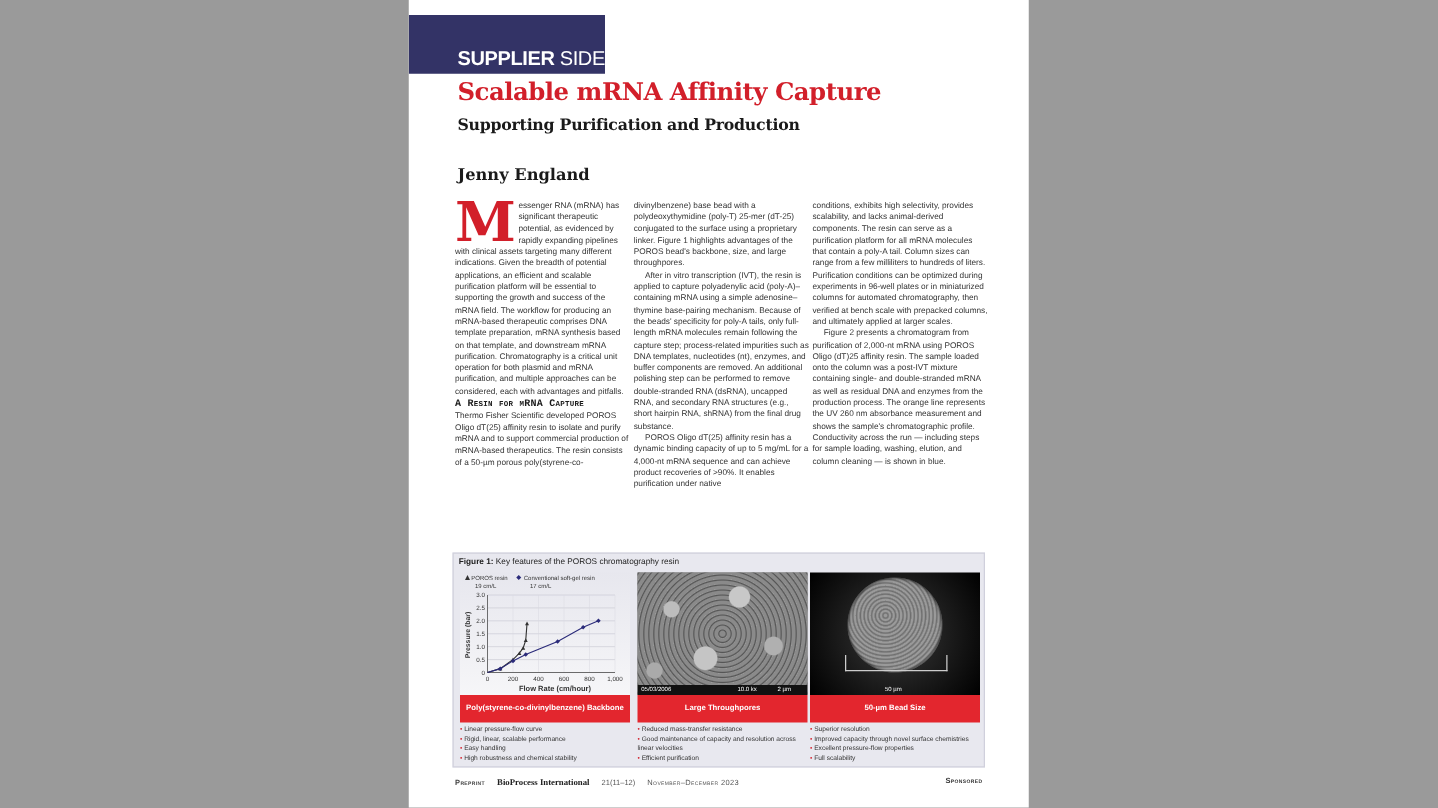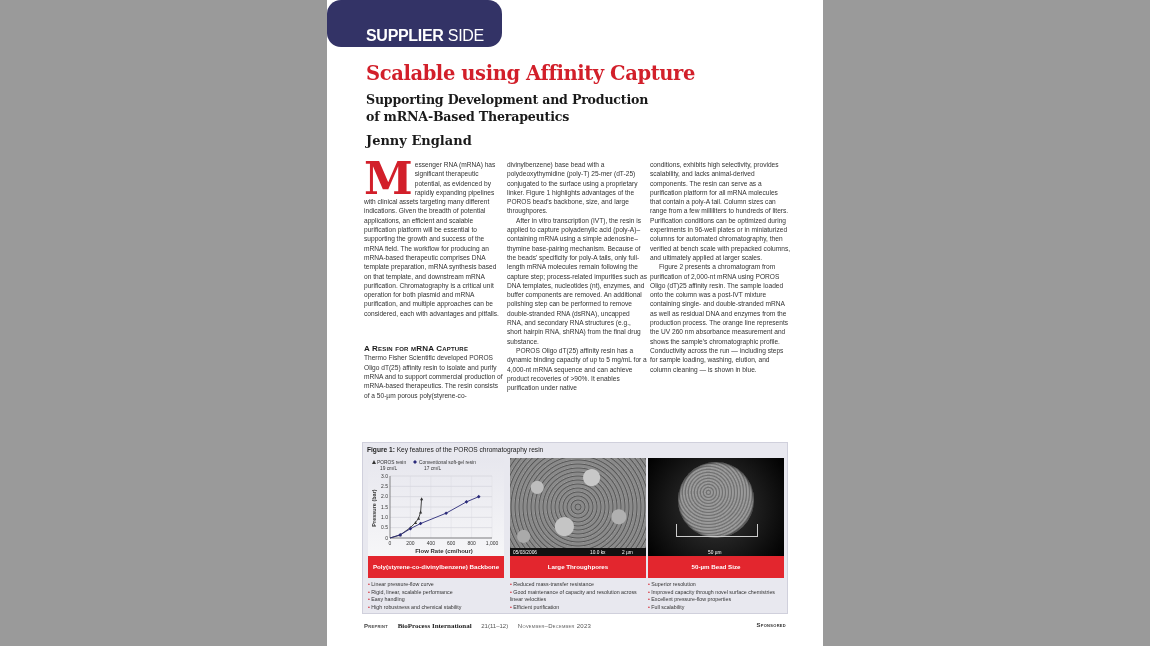--- a/index.html
+++ b/index.html
@@ -7,23 +7,22 @@
       width: 1150px; height: 646px; overflow: hidden;
       background: #9a9a9a;
       font-family: "Liberation Sans", sans-serif;
       position: relative;
     }
     .page {
       position: absolute; left: 327px; top: 0; width: 496px; height: 646px;
       background: #ffffff; overflow: hidden;
     }
     .banner {
-      position: absolute; left: 0; top: 0; width: 175px; height: 47px;
+      position: absolute; left: 0; top: 12px; width: 157px; height: 47px;
       background: #333366;
-      border-radius: 14px;
     }
     .banner-text {
       position: absolute; left: 39px; top: 27px;
       color: #ffffff; font-family: "Liberation Sans", sans-serif;
       font-size: 16px; letter-spacing: -0.3px; white-space: nowrap;
     }
     .banner-text b { font-weight: 700; }
     .banner-text span.light { font-weight: 400; }
     .title {
       position: absolute; left: 39px; top: 62px;
@@ -49,22 +48,22 @@
     .col p.indent { text-indent: 9px; }
     .col1 { left: 37px; }
     .col2 { left: 180px; }
     .col3 { left: 323px; }
     .dropcap {
       float: left; font-family: "DejaVu Serif", serif; font-weight: 700;
       color: #d21f2a; font-size: 44px; line-height: 38px; margin: 0 2px 0 0;
       height: 37px;
     }
     .section-head {
-      font-family: Liberation Sans, sans-serif; font-weight: 700; color: #1a1a1a;
-      font-size: 8px; margin-top: 26px; letter-spacing: 0.2px; font-variant: small-caps;
+      font-family: Liberation Mono, monospace; font-weight: 700; color: #1a1a1a;
+      font-size: 8px; margin-top: 1px; letter-spacing: 0.2px; font-variant: small-caps;
     }
     .figure {
       position: absolute; left: 35px; top: 442px; width: 424px; height: 170px;
       background: #e8e8ef; border: 1px solid #d0d0dc;
     }
     .fig-caption {
       position: absolute; left: 4px; top: 3px; font-size: 6.6px; color: #222;
       white-space: nowrap;
     }
     .fig-caption b { font-weight: 700; }
@@ -124,24 +123,23 @@
     svg text { font-family: "Liberation Sans", sans-serif; }
   </style>
 </head>
 <body>
 
 <div class="page">
   <div class="banner">
     <div class="banner-text"><b>SUPPLIER</b><span class="light"> SIDE</span></div>
   </div>
 
-  <div class="title">Scalable using Affinity Capture</div>
+  <div class="title">Scalable mRNA Affinity Capture</div>
   <div class="subtitle">
-    <div>Supporting Development and Production</div>
-    <div>of mRNA-Based Therapeutics</div>
+    <div>Supporting Purification and Production</div>
   </div>
   <div class="author">Jenny England</div>
 
   <div class="col col1">
     <p><span class="dropcap">M</span><span>essenger RNA (mRNA) has significant therapeutic potential, as evidenced by rapidly expanding pipelines with clinical assets targeting many different indications. Given the breadth of potential applications, an efficient and scalable purification platform will be essential to supporting the growth and success of the mRNA field. The workflow for producing an mRNA-based therapeutic comprises DNA template preparation, mRNA synthesis based on that template, and downstream mRNA purification. Chromatography is a critical unit operation for both plasmid and mRNA purification, and multiple approaches can be considered, each with advantages and pitfalls.</span></p>
     <div class="section-head">A Resin for mRNA Capture</div>
     <p>Thermo Fisher Scientific developed POROS Oligo dT(25) affinity resin to isolate and purify mRNA and to support commercial production of mRNA-based therapeutics. The resin consists of a 50-µm porous poly(styrene-co-</p>
   </div>
 
   <div class="col col2">

